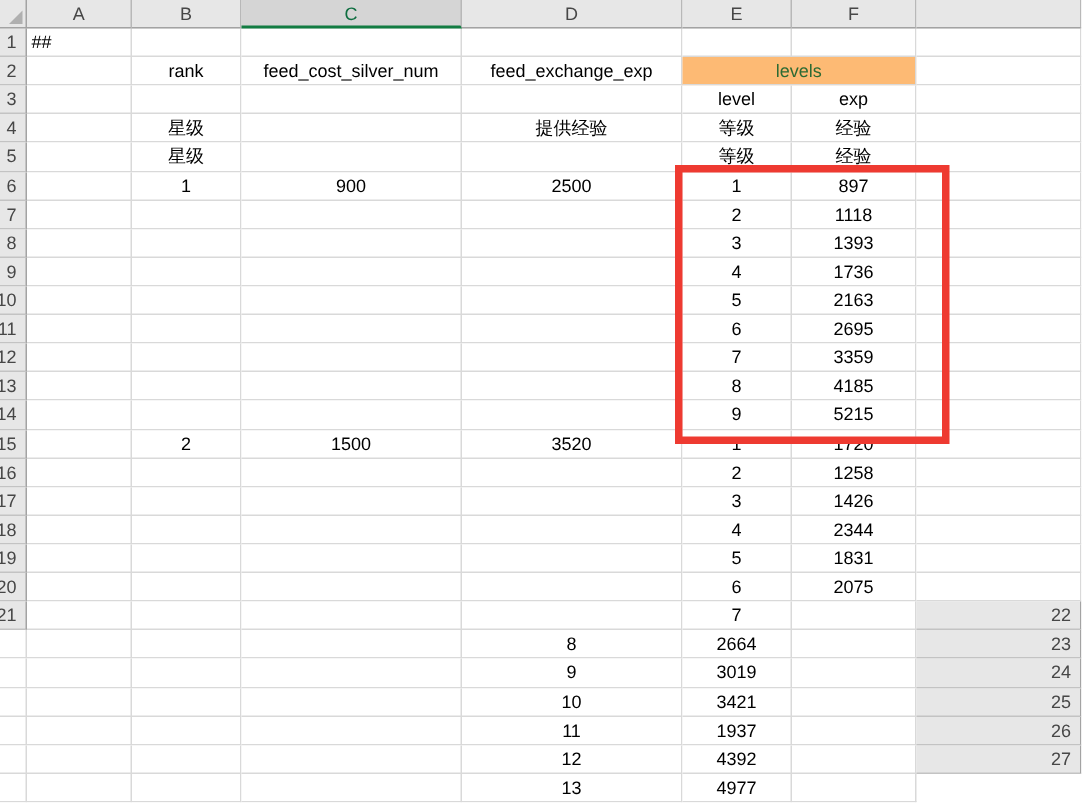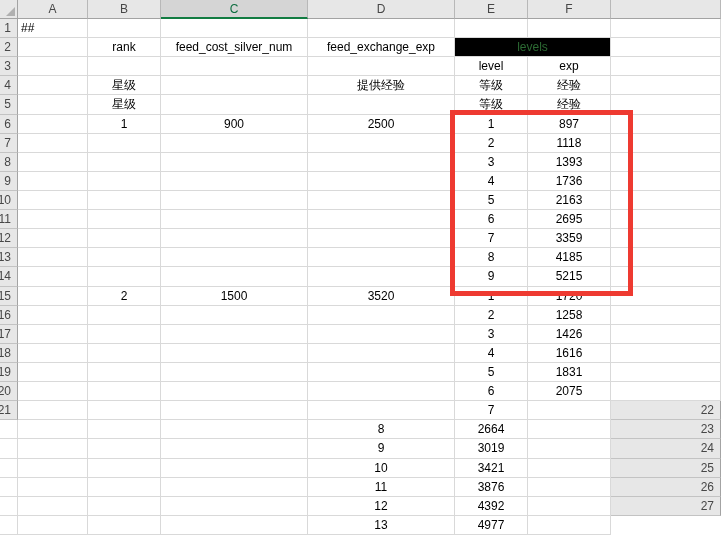--- a/index.html
+++ b/index.html
@@ -110,21 +110,21 @@
       <div class="cell"></div>
       <div class="cell"></div>
       <div class="cell"></div>
       <div class="rhead">
         <span>2</span>
       </div>
       <div class="cell left"></div>
       <div class="cell">rank</div>
       <div class="cell">feed_cost_silver_num</div>
       <div class="cell">feed_exchange_exp</div>
-      <div class="cell merged-levels" style="grid-column: span 2; background: #000000; color: rgb(44, 106, 51);">levels</div>
+      <div class="cell merged-levels" style="grid-column: span 2; background: #fdba74; color: rgb(44, 106, 51);">levels</div>
       <div class="cell"></div>
       <div class="rhead">
         <span>3</span>
       </div>
       <div class="cell left"></div>
       <div class="cell"></div>
       <div class="cell"></div>
       <div class="cell"></div>
       <div class="cell">level</div>
       <div class="cell">exp</div>
@@ -270,21 +270,21 @@
       <div class="cell">1426</div>
       <div class="cell"></div>
       <div class="rhead">
         <span>18</span>
       </div>
       <div class="cell left"></div>
       <div class="cell"></div>
       <div class="cell"></div>
       <div class="cell"></div>
       <div class="cell">4</div>
-      <div class="cell">1616</div>
+      <div class="cell">2344</div>
       <div class="cell"></div>
       <div class="rhead">
         <span>19</span>
       </div>
       <div class="cell left"></div>
       <div class="cell"></div>
       <div class="cell"></div>
       <div class="cell"></div>
       <div class="cell">5</div>
       <div class="cell">1831</div>
@@ -339,21 +339,21 @@
       <div class="cell">3421</div>
       <div class="cell"></div>
       <div class="rhead">
         <span>25</span>
       </div>
       <div class="cell left"></div>
       <div class="cell"></div>
       <div class="cell"></div>
       <div class="cell"></div>
       <div class="cell">11</div>
-      <div class="cell">3876</div>
+      <div class="cell">1937</div>
       <div class="cell"></div>
       <div class="rhead">
         <span>26</span>
       </div>
       <div class="cell left"></div>
       <div class="cell"></div>
       <div class="cell"></div>
       <div class="cell"></div>
       <div class="cell">12</div>
       <div class="cell">4392</div>

